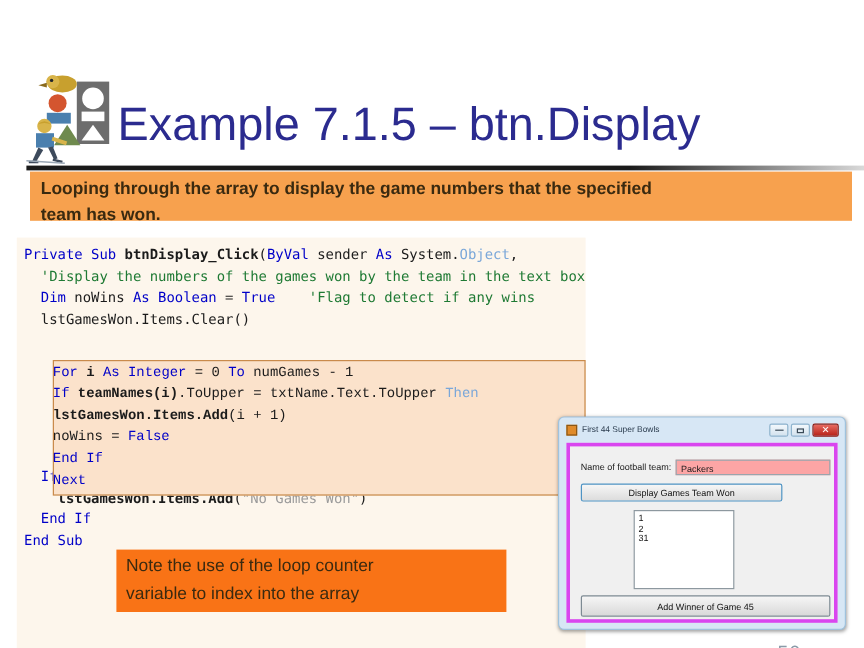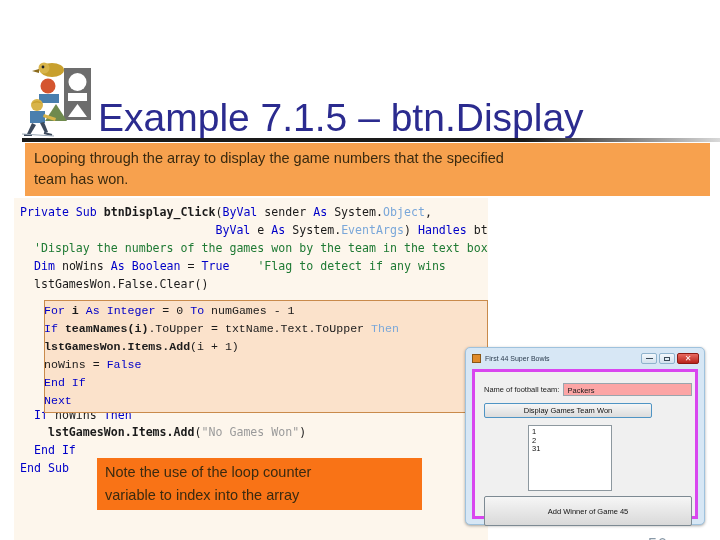--- a/index.html
+++ b/index.html
@@ -12,40 +12,40 @@
     position:relative;
   }
 
   
   #slide { position:relative; width:720px; height:540px; }
   #clipart {
     position:absolute; left:20px; top:60px;
     width:82px; height:82px;
   }
   #page-title {
-    position:absolute; left:98px; top:95px;
+    position:absolute; left:98px; top:82px;
     font-size:39px; line-height:46px;
     color:#2b2b8f; font-weight:400;
     letter-spacing:0px;
     white-space:nowrap;
   }
   #title-rule {
     position:absolute; left:22px; top:138px;
     width:698px; height:4px;
     background:linear-gradient(to right,#1a1a1a 0%, #1a1a1a 72%, #d9d9d9 100%);
   }
 
   
   #callout-top {
     position:absolute; left:25px; top:143px;
-    width:685px; height:53px;
+    width:685px; height:41px;
     background:#f7a14e;
     padding:5px 9px 4px 9px;
     color:#3a2a10;
-    font-size:14.5px; line-height:21px;
+    font-size:14.5px; line-height:21px;font-weight:bold;
   }
   #callout-top .ln { display:block; white-space:nowrap; }
 
   
   #code-block {
     position:absolute; left:14px; top:198px;
     width:474px; height:387px;
     background:#fdf6ec;
     font-family:"DejaVu Sans Mono", monospace;
     font-size:11.6px;
@@ -180,21 +180,21 @@
     position:absolute; left:53px; top:53px;
     width:84px; height:66px;
     background:#ffffff; border:1px solid #8d989f;
     padding:2px 3px;
     font-size:7.5px; color:#111; line-height:8.5px;
     overflow:hidden;
   }
   #listbox div { white-space:nowrap; }
   #btn-add {
     position:absolute; left:9px; top:124px;
-    width:208px; height:30px;
+    width:208px; height:18px;
     background:linear-gradient(to bottom,#f6f6f6,#d9d9d9);
     border:1px solid #7d8a93;
     border-radius:2px;
     font-size:7.5px; color:#111;
     display:flex; align-items:center; justify-content:center;
     white-space:nowrap;
   }
 
   #page-number {
     position:absolute; left:648px; top:508px;
@@ -239,24 +239,23 @@
   <div id="page-title">Example 7.1.5 – btn.Display</div>
   <div id="title-rule"></div>
 
   <div id="callout-top">
     <span class="ln">Looping through the array to display the game numbers that the specified</span>
     <span class="ln">team has won.</span>
   </div>
 
   <div id="code-block">
     <div class="row"><span class="kw">Private Sub </span><span class="bld">btnDisplay_Click</span>(<span class="kw">ByVal</span> sender <span class="kw">As</span> System.<span class="typ">Object</span>,</div>
-    <div class="row">                            <span class="kw">ByVal</span> e <span class="kw">As</span> System.<span class="typ">EventArgs</span>) <span class="kw">Handles</span> bt</div>
     <div class="row cmt">  'Display the numbers of the games won by the team in the text box</div>
     <div class="row">  <span class="kw">Dim</span> noWins <span class="kw">As</span> <span class="kw">Boolean</span> = <span class="kw">True</span>    <span class="cmt">'Flag to detect if any wins</span></div>
-    <div class="row">  lstGamesWon.False.Clear()</div>
+    <div class="row">  lstGamesWon.Items.Clear()</div>
 
     <div style="height:113px"></div>
 
     <div class="row">  <span class="kw">If</span> noWins <span class="kw">Then</span></div>
     <div class="row">    <span class="bld">lstGamesWon.Items.Add</span>(<span class="str">"No Games Won"</span>)</div>
     <div class="row">  <span class="kw">End If</span></div>
     <div class="row"><span class="kw">End Sub</span></div>
   </div>
 
   <div id="loop-box"></div>

